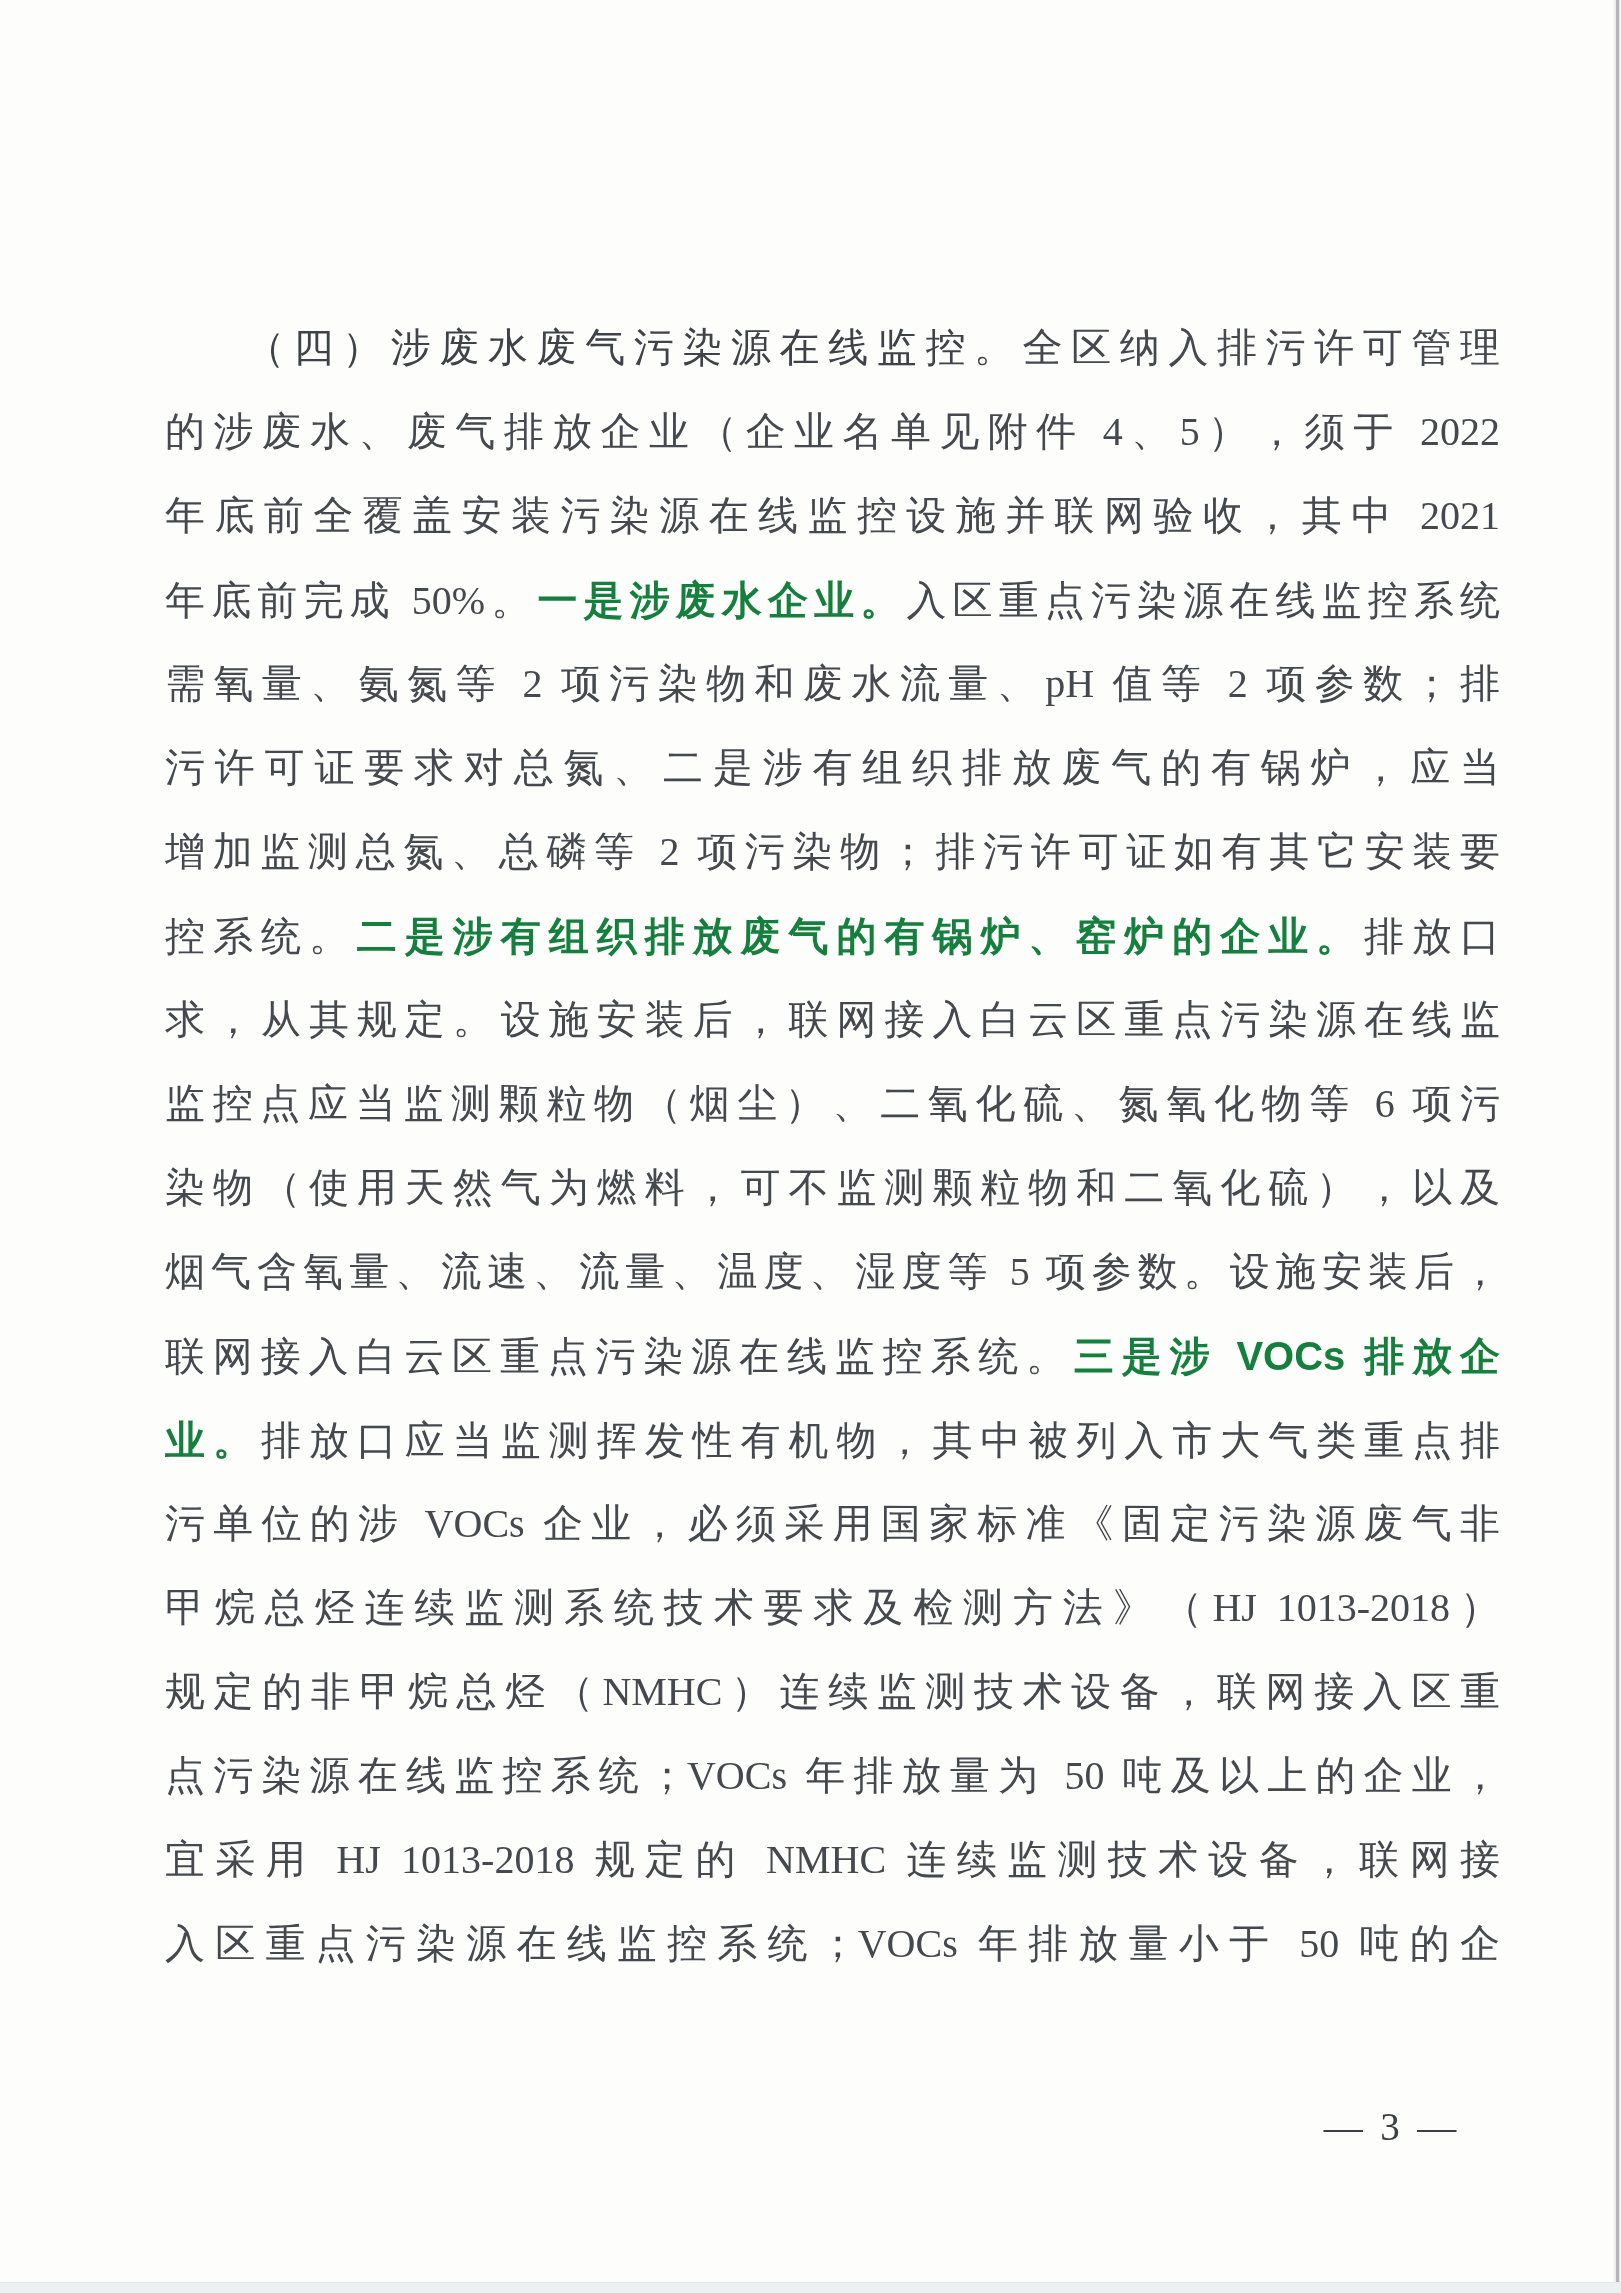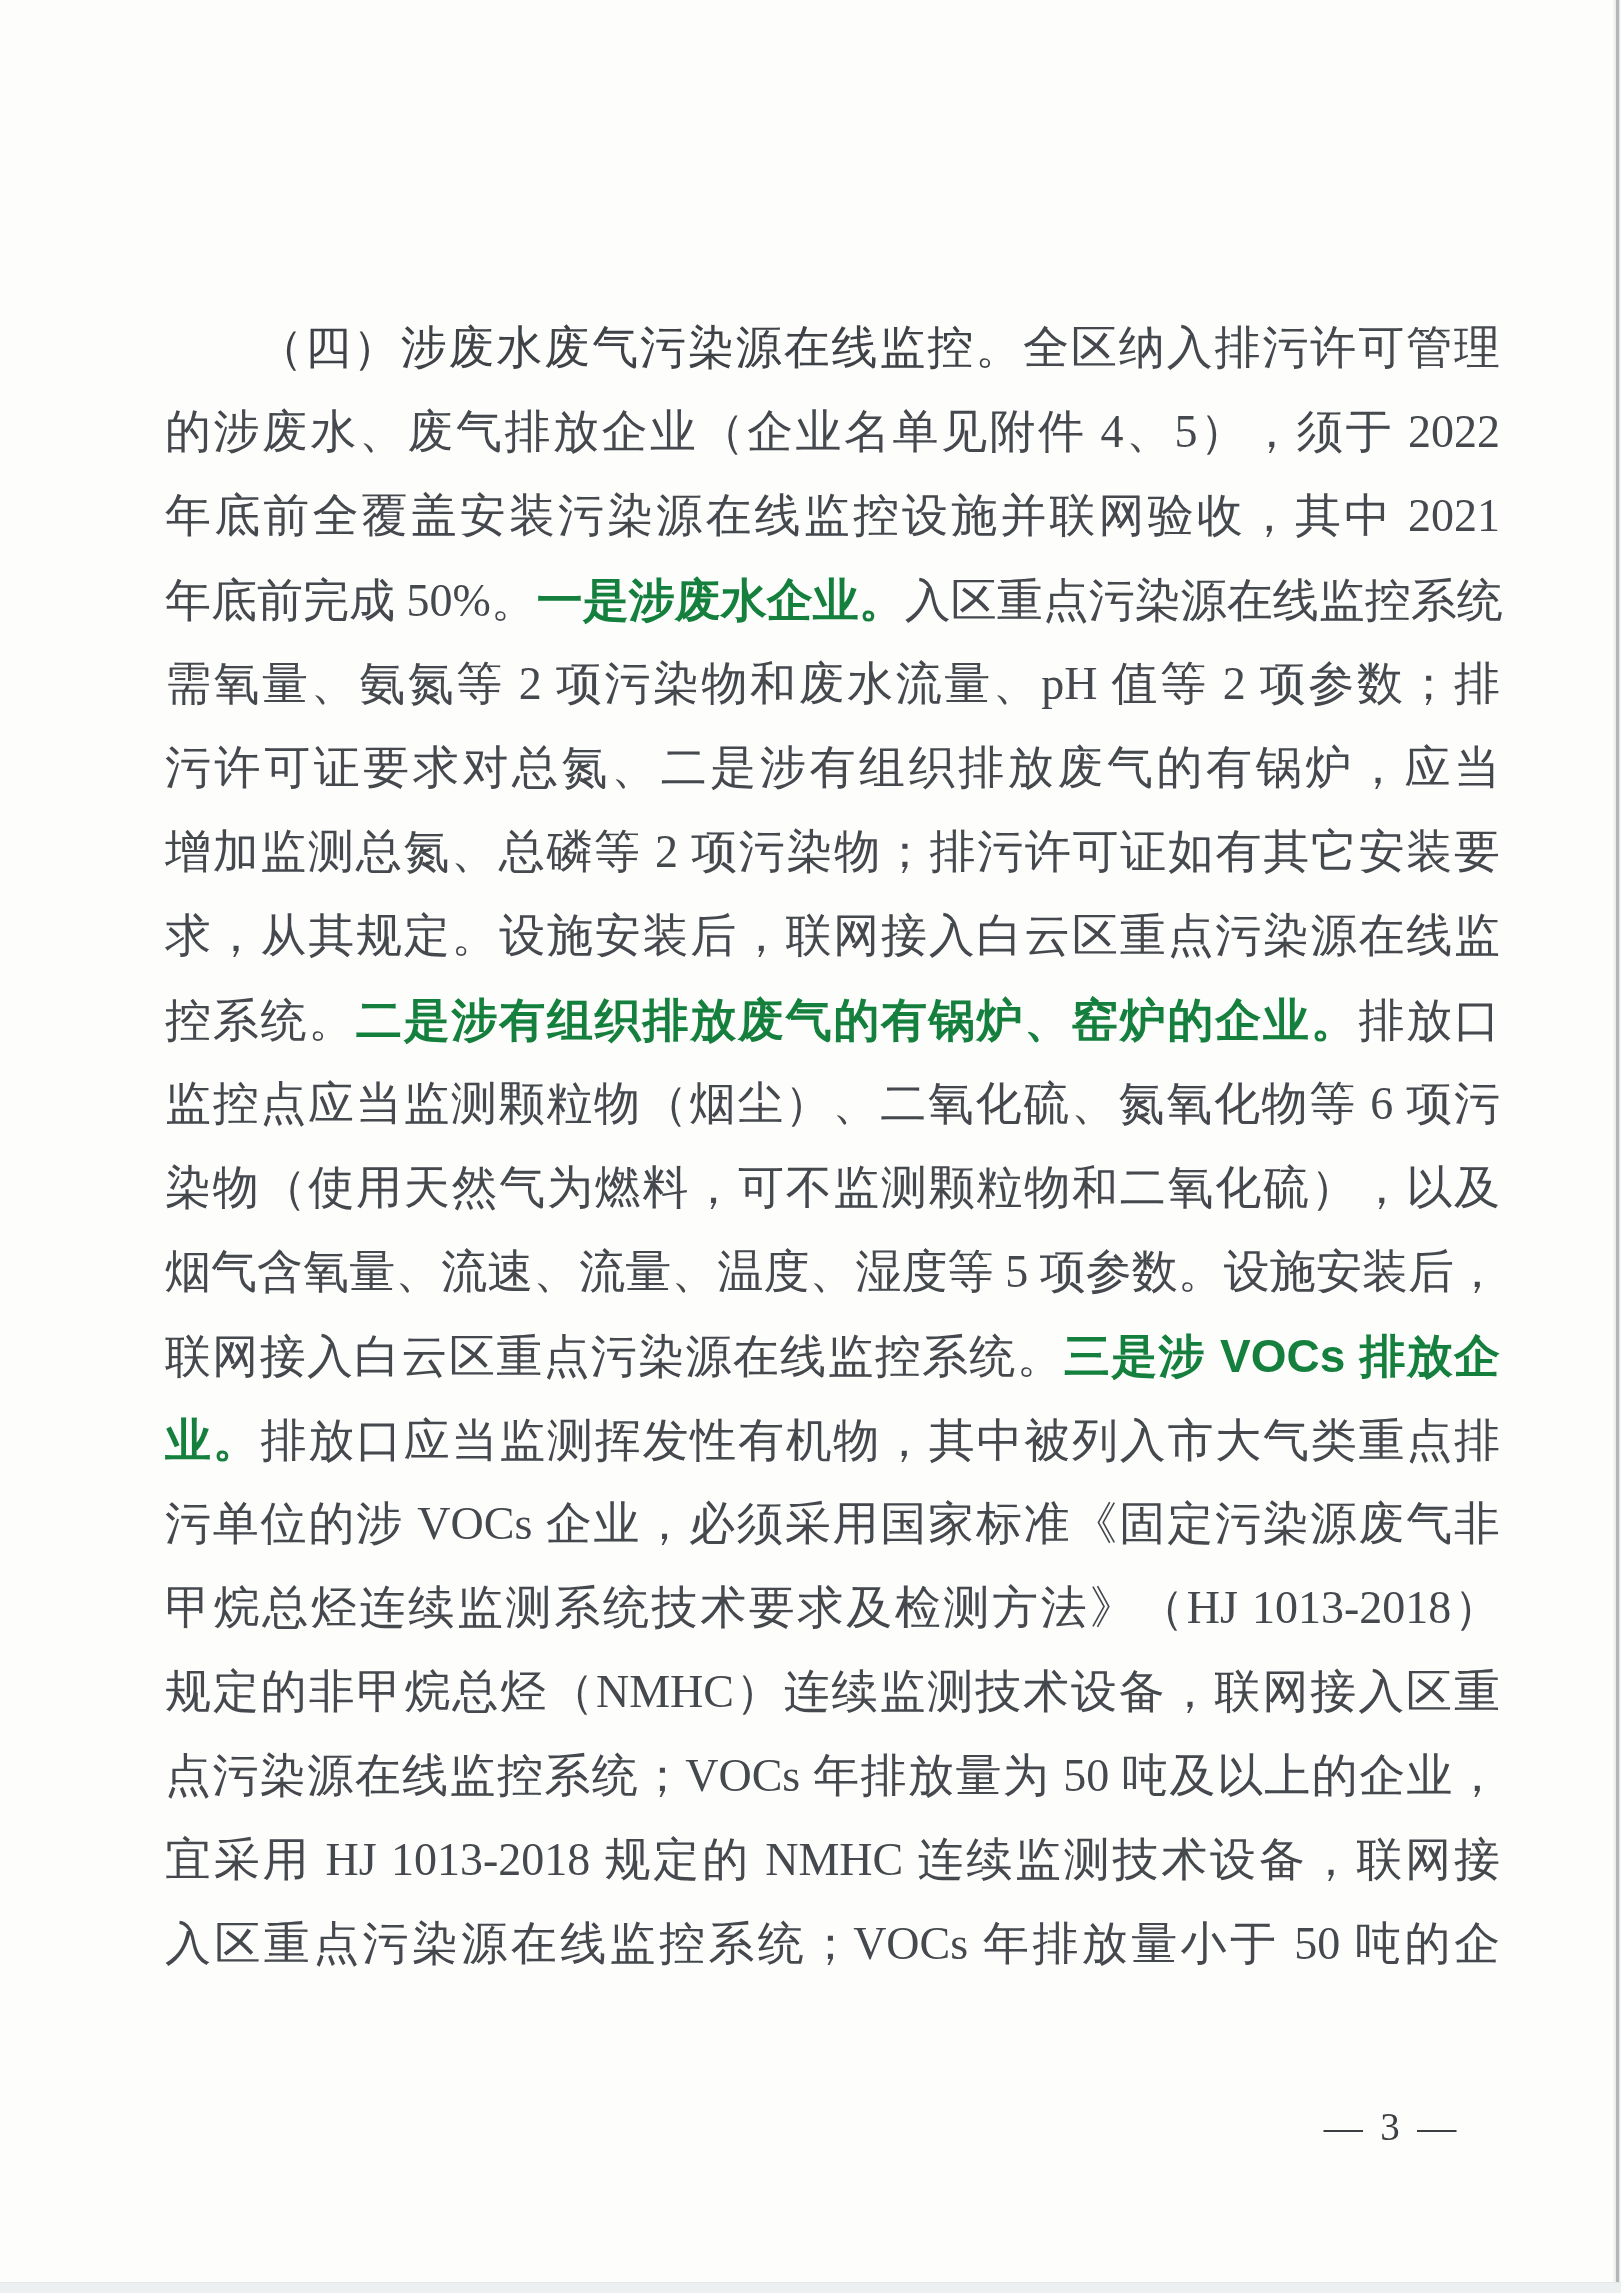--- a/index.html
+++ b/index.html
@@ -21,21 +21,21 @@
   }
   .textblock {
     position: absolute;
     left: 165px;
     top: 306px;
     width: 1335px;
   }
   .line {
     height: 84px;
     line-height: 84px;
-    font-size: 46px;
+    font-size: 40px;
     color: #45494e;
     text-align: justify;
     text-align-last: justify;
     text-justify: inter-character;
     white-space: nowrap;
     overflow: visible;
   }
   .line.indent {
     text-indent: 2em;
   }
@@ -88,22 +88,22 @@
 
 <div class="sheet">
   <div class="textblock">
       <div class="line indent"><span class="run-kai">（四）涉废水废气污染源在线监控。</span><span class="run-normal">全区纳入排污许可管理</span></div>
       <div class="line"><span class="run-normal">的涉废水、废气排放企业（企业名单见附件 4、5），须于 2022</span></div>
       <div class="line"><span class="run-normal">年底前全覆盖安装污染源在线监控设施并联网验收，其中 2021</span></div>
       <div class="line"><span class="run-normal">年底前完成 50%。</span><span class="run-hei">一是涉废水企业。</span><span class="run-normal">入区重点污染源在线监控系统</span></div>
       <div class="line"><span class="run-normal">需氧量、氨氮等 2 项污染物和废水流量、pH 值等 2 项参数；排</span></div>
       <div class="line"><span class="run-normal">污许可证要求对总氮、二是涉有组织排放废气的有锅炉，应当</span></div>
       <div class="line"><span class="run-normal">增加监测总氮、总磷等 2 项污染物；排污许可证如有其它安装要</span></div>
+      <div class="line"><span class="run-normal">控系统。</span><span class="run-hei">二是涉有组织排放废气的有锅炉、窑炉的企业。</span><span class="run-normal">排放口</span></div>
       <div class="line"><span class="run-normal">求，从其规定。设施安装后，联网接入白云区重点污染源在线监</span></div>
-      <div class="line"><span class="run-normal">控系统。</span><span class="run-hei">二是涉有组织排放废气的有锅炉、窑炉的企业。</span><span class="run-normal">排放口</span></div>
       <div class="line"><span class="run-normal">监控点应当监测颗粒物（烟尘）、二氧化硫、氮氧化物等 6 项污</span></div>
       <div class="line"><span class="run-normal">染物（使用天然气为燃料，可不监测颗粒物和二氧化硫），以及</span></div>
       <div class="line"><span class="run-normal">烟气含氧量、流速、流量、温度、湿度等 5 项参数。设施安装后，</span></div>
       <div class="line"><span class="run-normal">联网接入白云区重点污染源在线监控系统。</span><span class="run-hei">三是涉 VOCs 排放企</span></div>
       <div class="line"><span class="run-hei">业。</span><span class="run-normal">排放口应当监测挥发性有机物，其中被列入市大气类重点排</span></div>
       <div class="line"><span class="run-normal">污单位的涉 VOCs 企业，必须采用国家标准《固定污染源废气非</span></div>
       <div class="line"><span class="run-normal">甲烷总烃连续监测系统技术要求及检测方法》（HJ 1013-2018）</span></div>
       <div class="line"><span class="run-normal">规定的非甲烷总烃（NMHC）连续监测技术设备，联网接入区重</span></div>
       <div class="line"><span class="run-normal">点污染源在线监控系统；VOCs 年排放量为 50 吨及以上的企业，</span></div>
       <div class="line"><span class="run-normal">宜采用 HJ 1013-2018 规定的 NMHC 连续监测技术设备，联网接</span></div>

